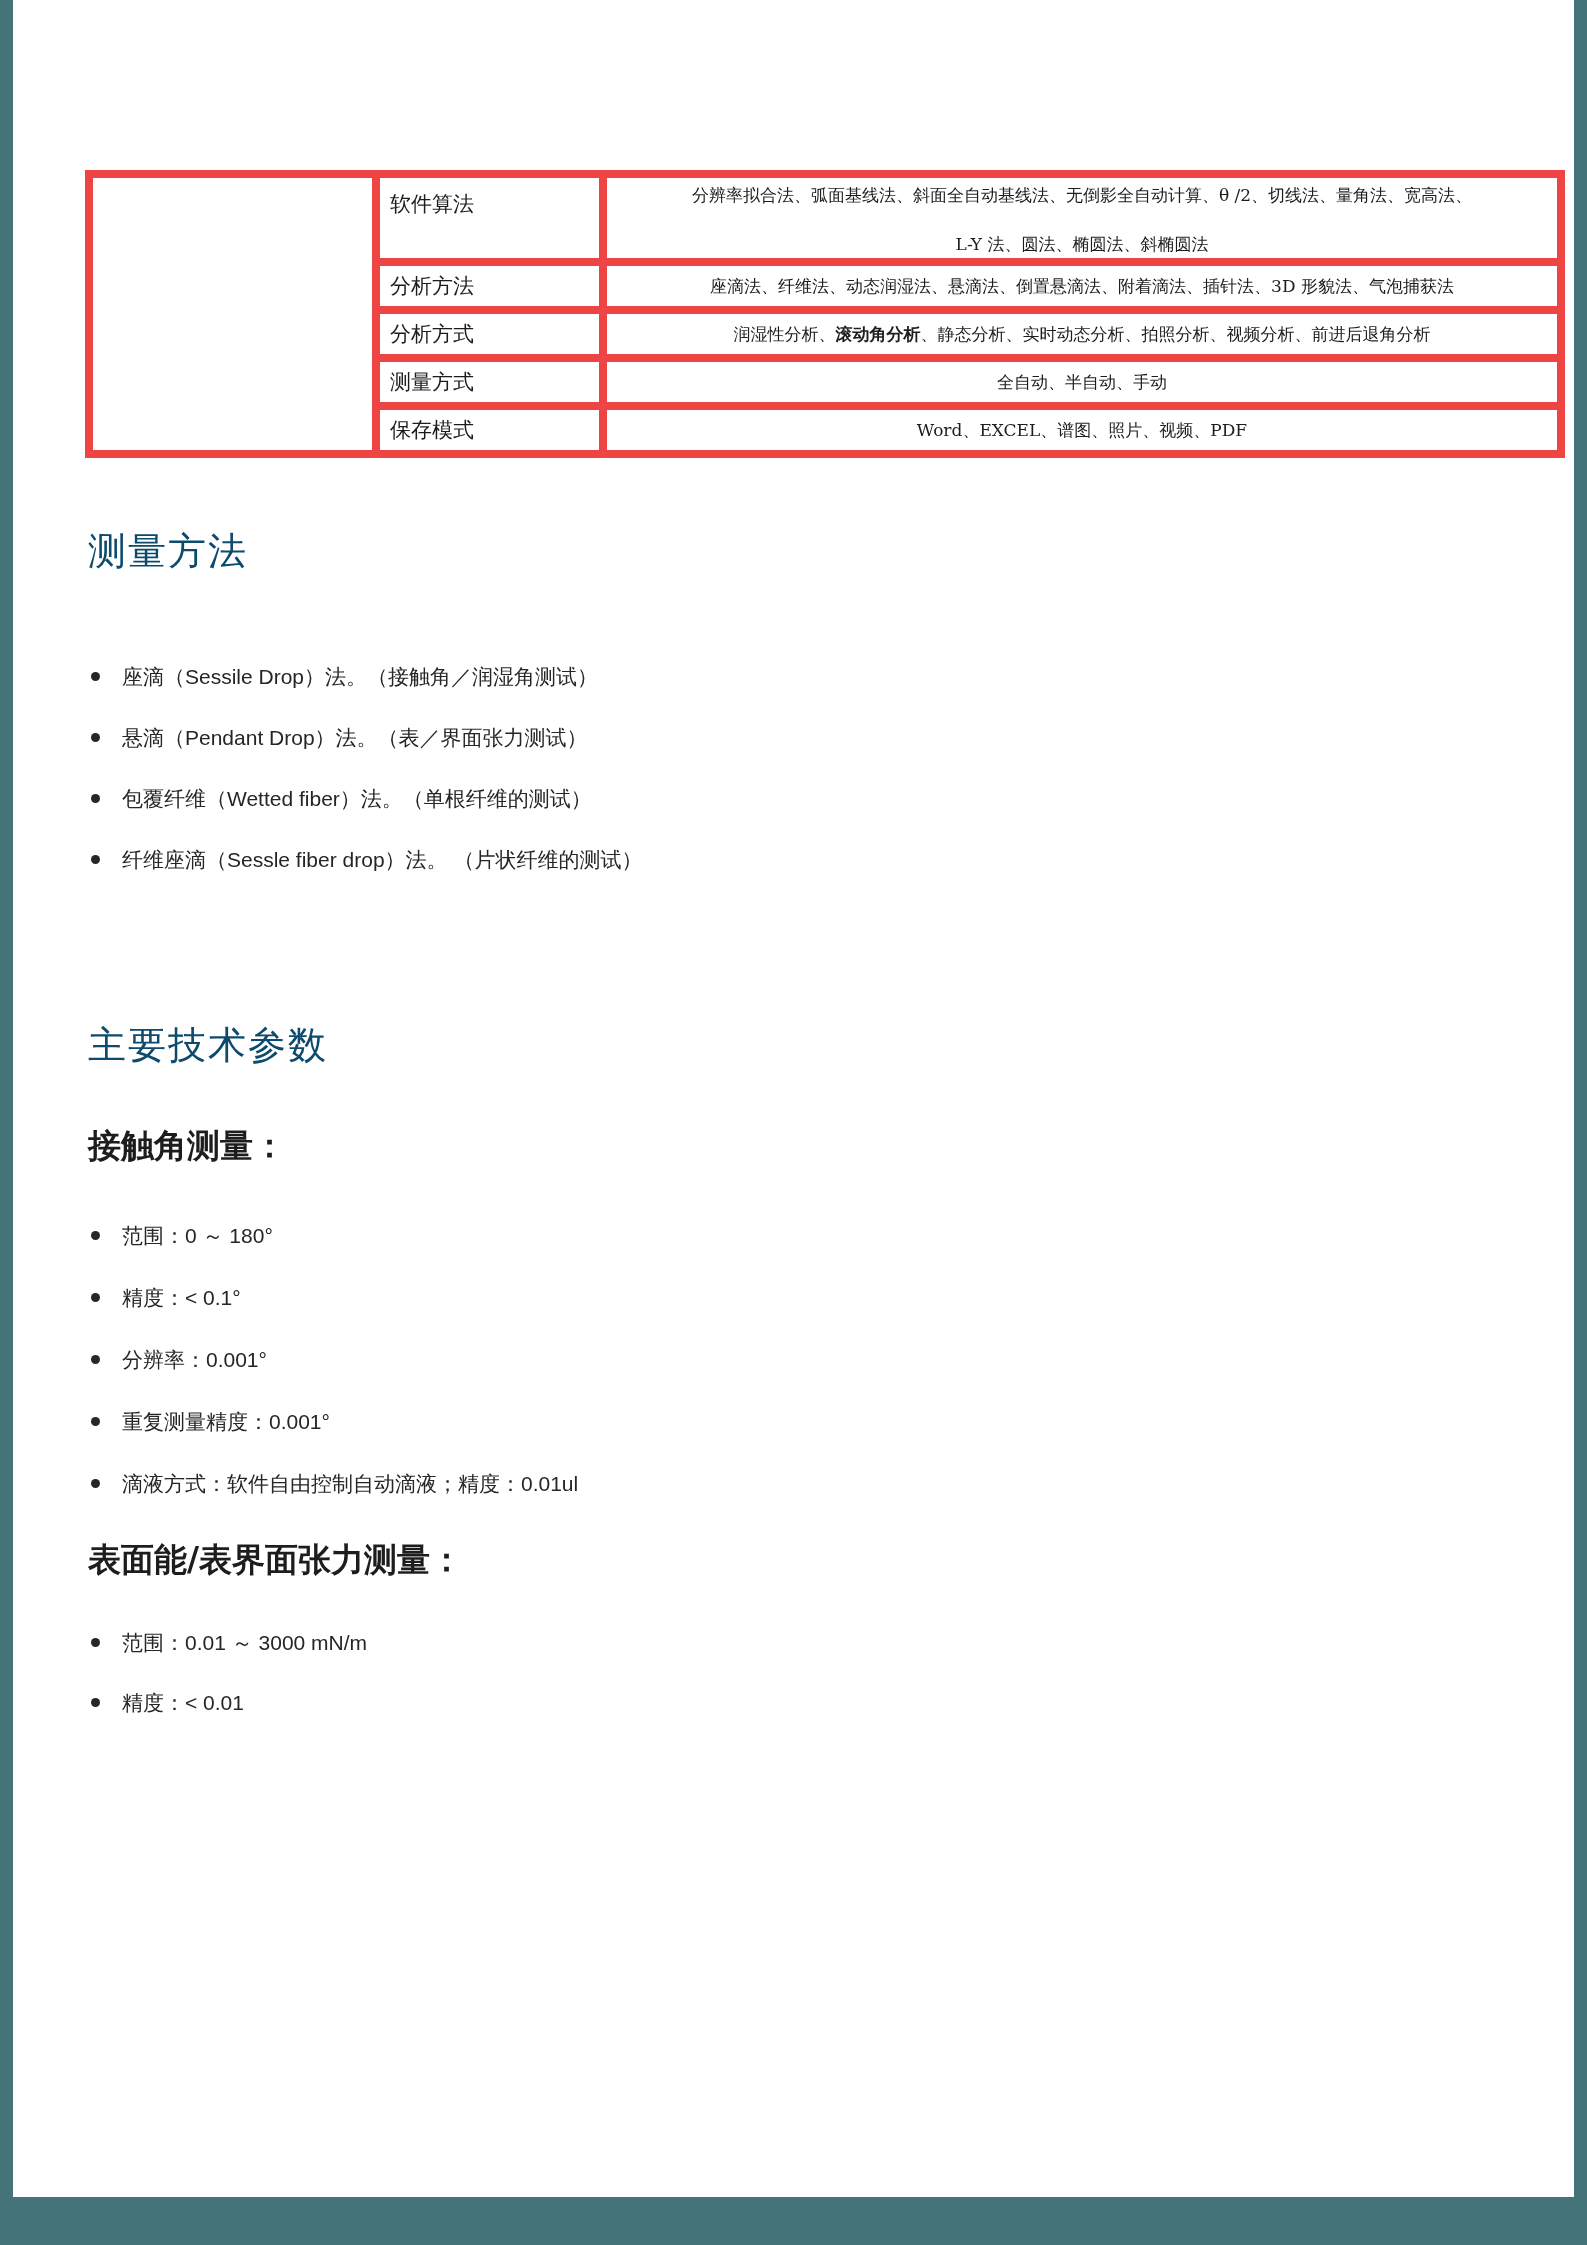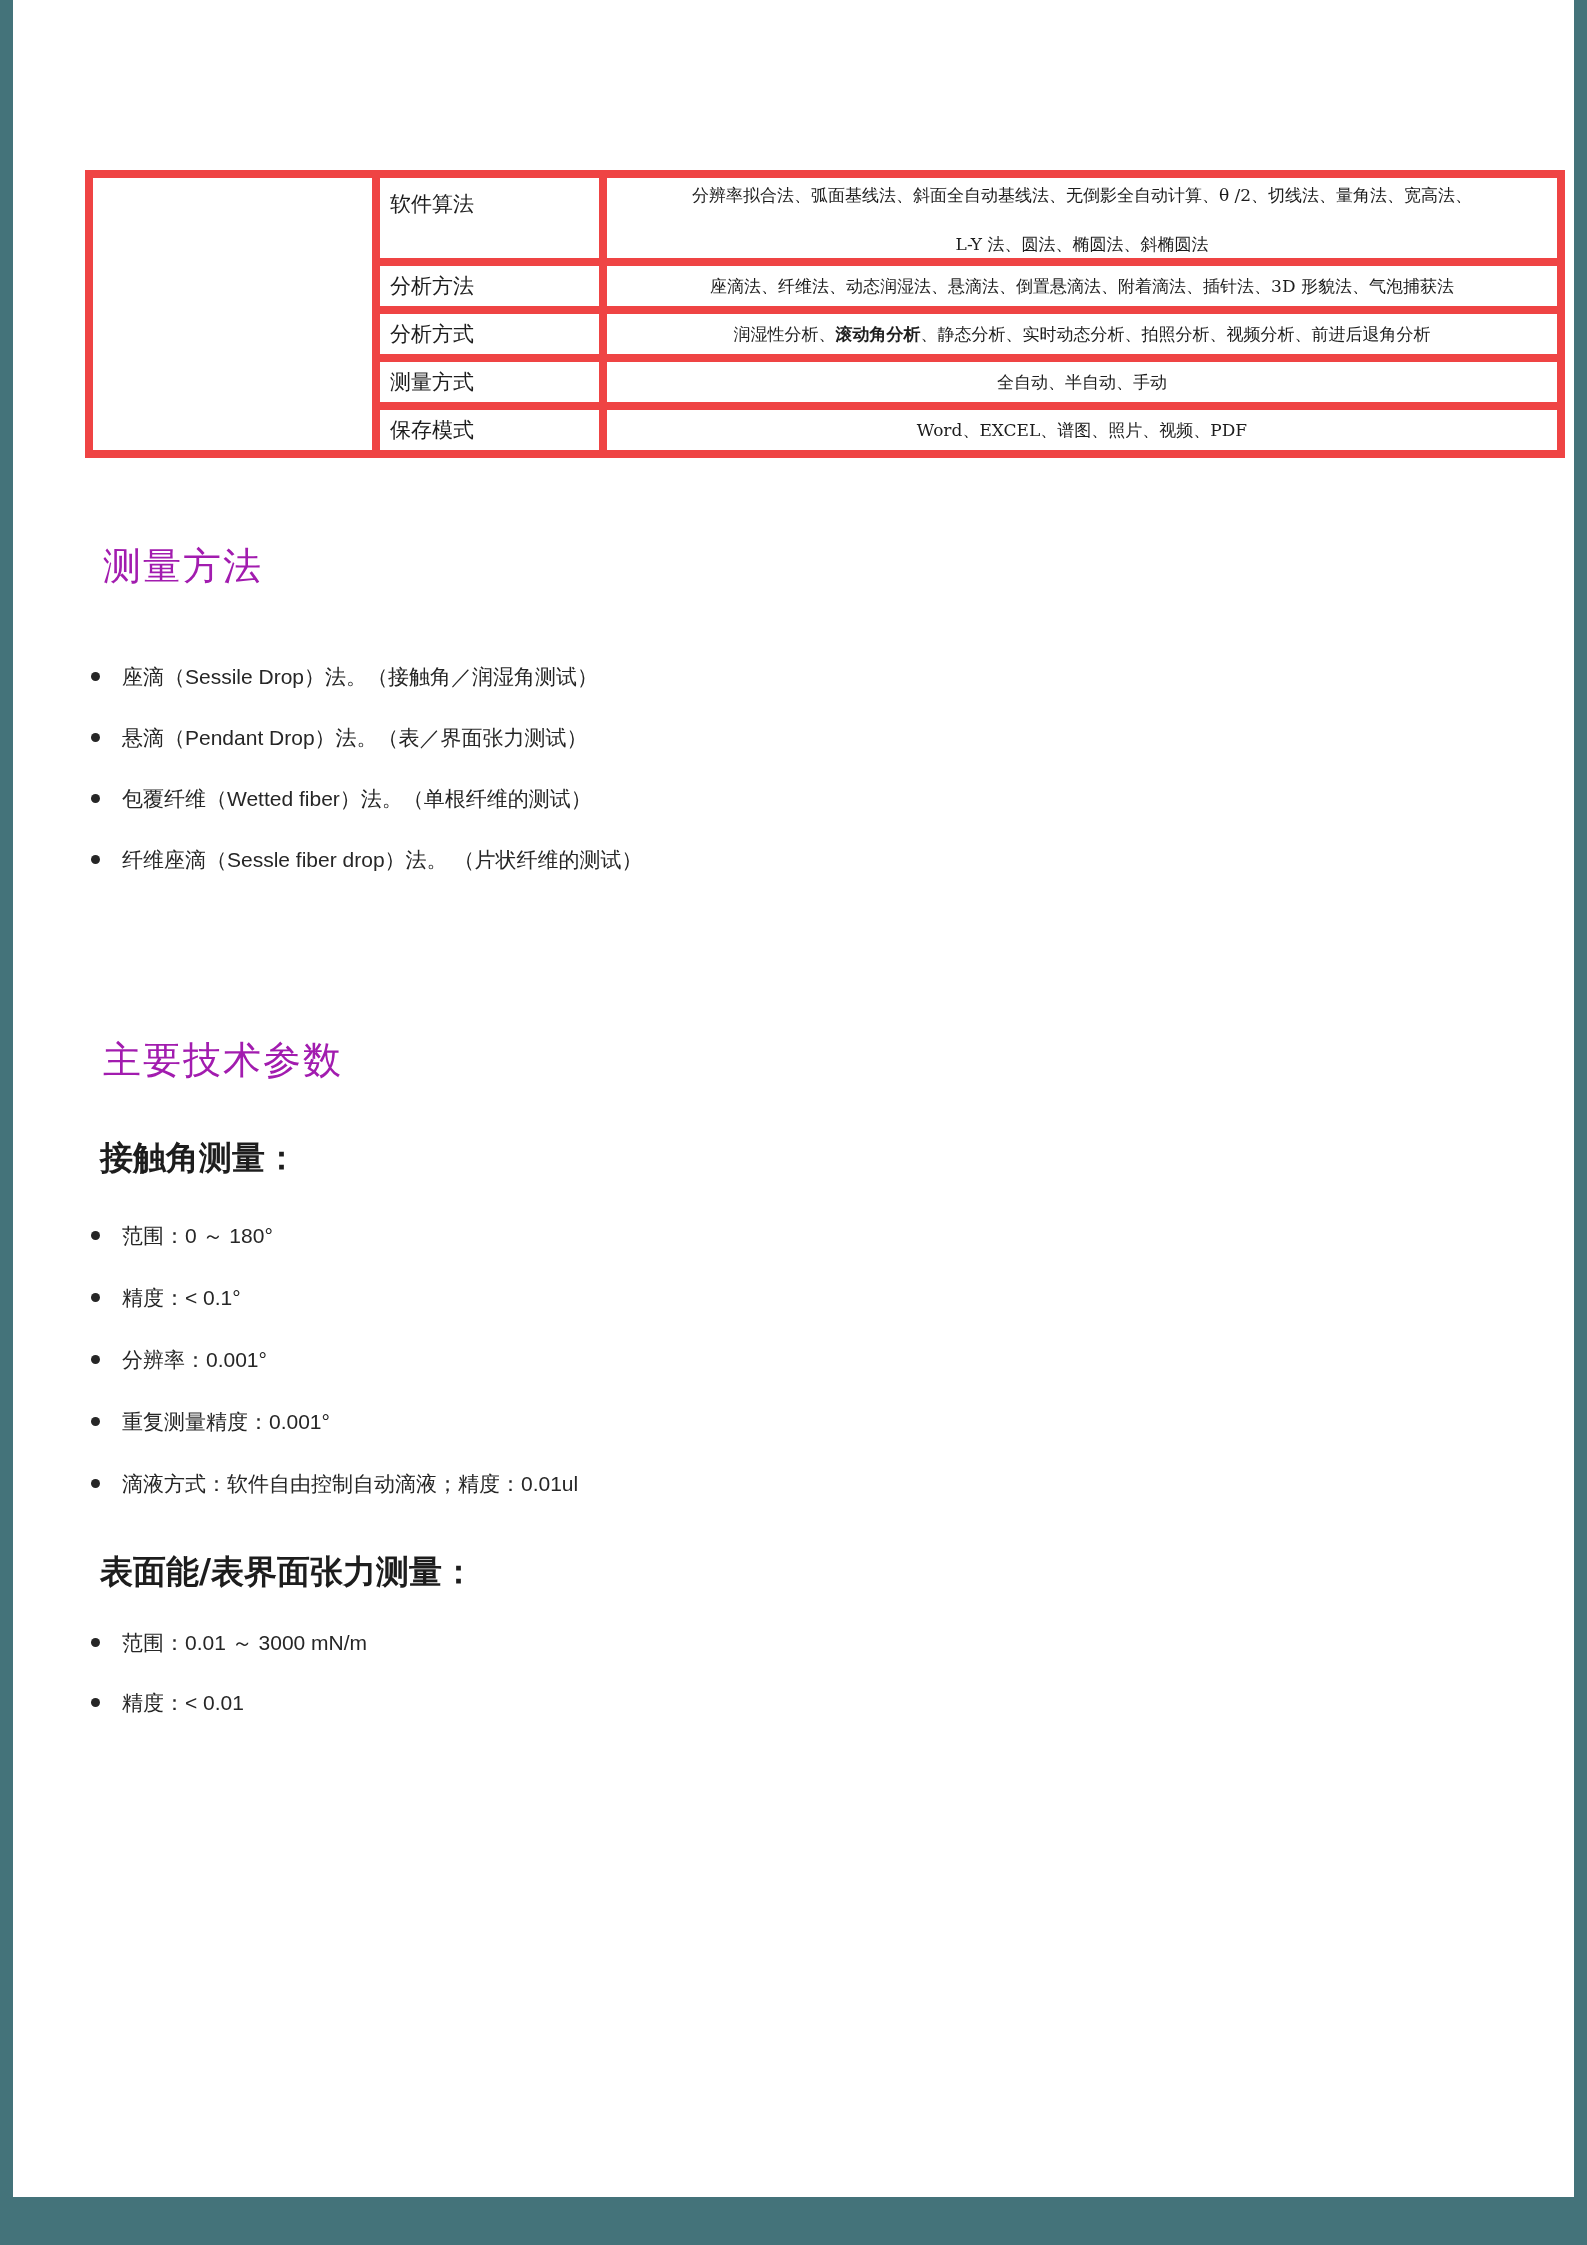--- a/index.html
+++ b/index.html
@@ -31,29 +31,29 @@
   tr.r1 { height:87px; }
   tr.r2, tr.r3, tr.r4, tr.r5 { height:43px; }
   tr.r1 td.c2 { vertical-align:top; padding-top:12px; }
   tr.r1 .line1 { margin-top:4px; }
   tr.r1 .line2 { margin-top:26px; }
   td.c3 .seg-bold { font-weight:bold; }
 
   
   .h-blue {
     position:absolute; left:88px;
-    margin:15px;
+    margin:0;
     font-size:38px; font-weight:400;
-    color:#a21caf;
+    color:#0c4a6e;
     font-family:"DejaVu Serif", serif;
     letter-spacing:2px;
   }
   .h-black {
     position:absolute; left:88px;
-    margin:12px;
+    margin:0;
     font-size:33px; font-weight:bold;
     color:#1d1d1d;
     font-family:"DejaVu Serif", serif;
   }
   #h-measure-methods { top:526px; }
   #h-main-params     { top:1020px; }
   #h-contact-angle   { top:1124px; }
   #h-surface-tension { top:1538px; }
 
   

